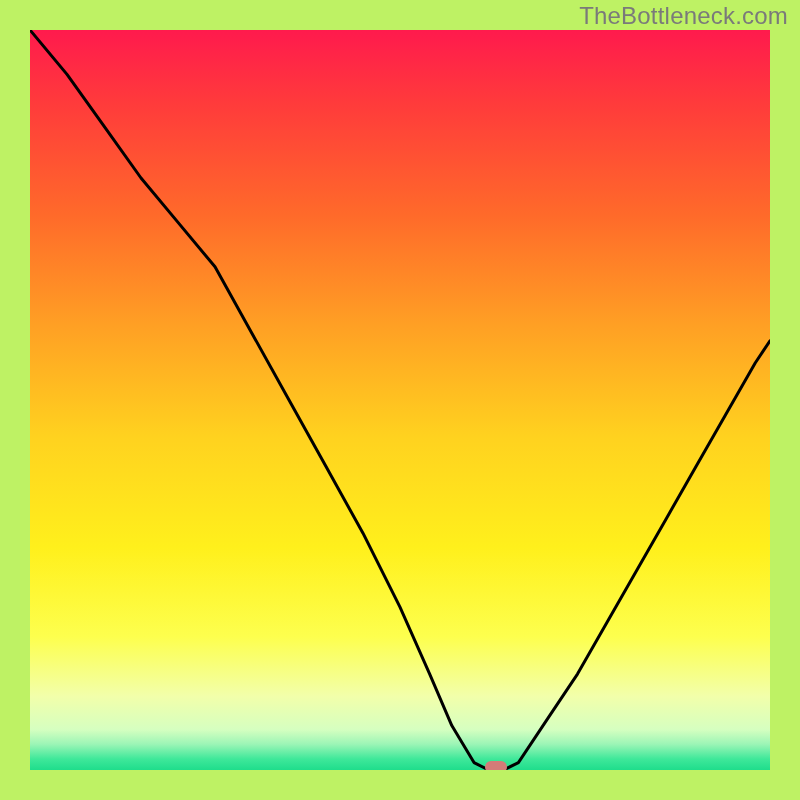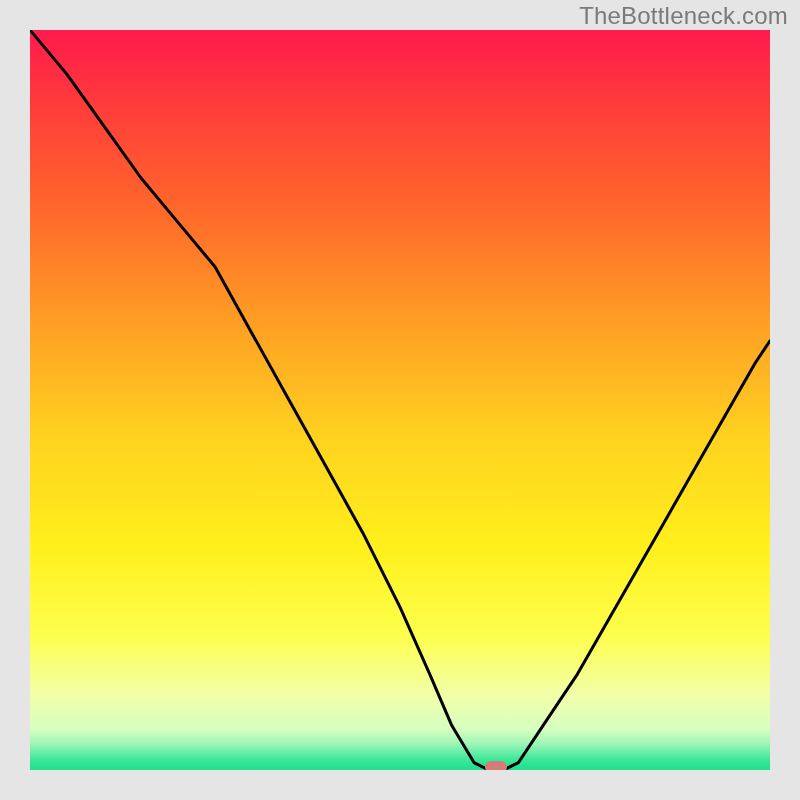--- a/index.html
+++ b/index.html
@@ -8,21 +8,21 @@
     width: 800px;
     height: 800px;
     background: #000;
     overflow: hidden;
     font-family: Arial, Helvetica, sans-serif;
   }
   .frame {
     position: relative;
     width: 800px;
     height: 800px;
-    background: #e5e5e5;
+    background: #bef264;
   }
   .watermark {
     position: absolute;
     top: 2px;
     right: 12px;
     color: #7a7a7a;
     font-size: 24px;
     font-weight: 500;
     letter-spacing: 0.2px;
     z-index: 30;

